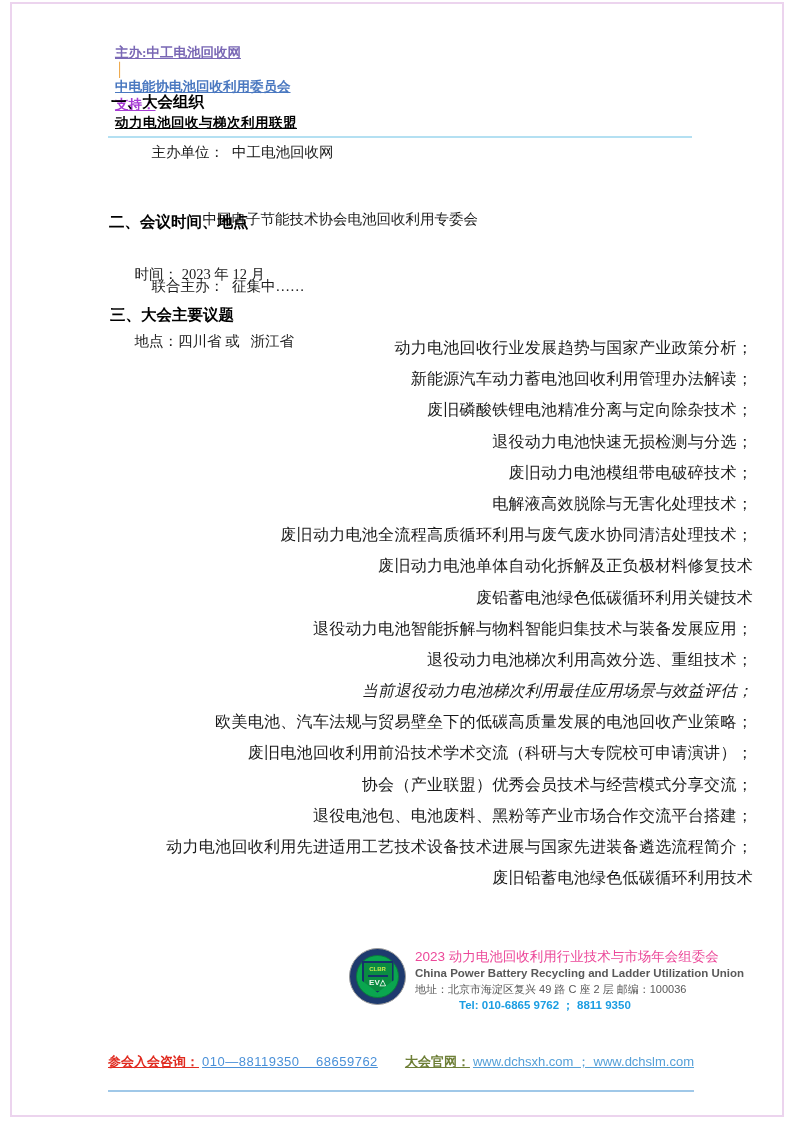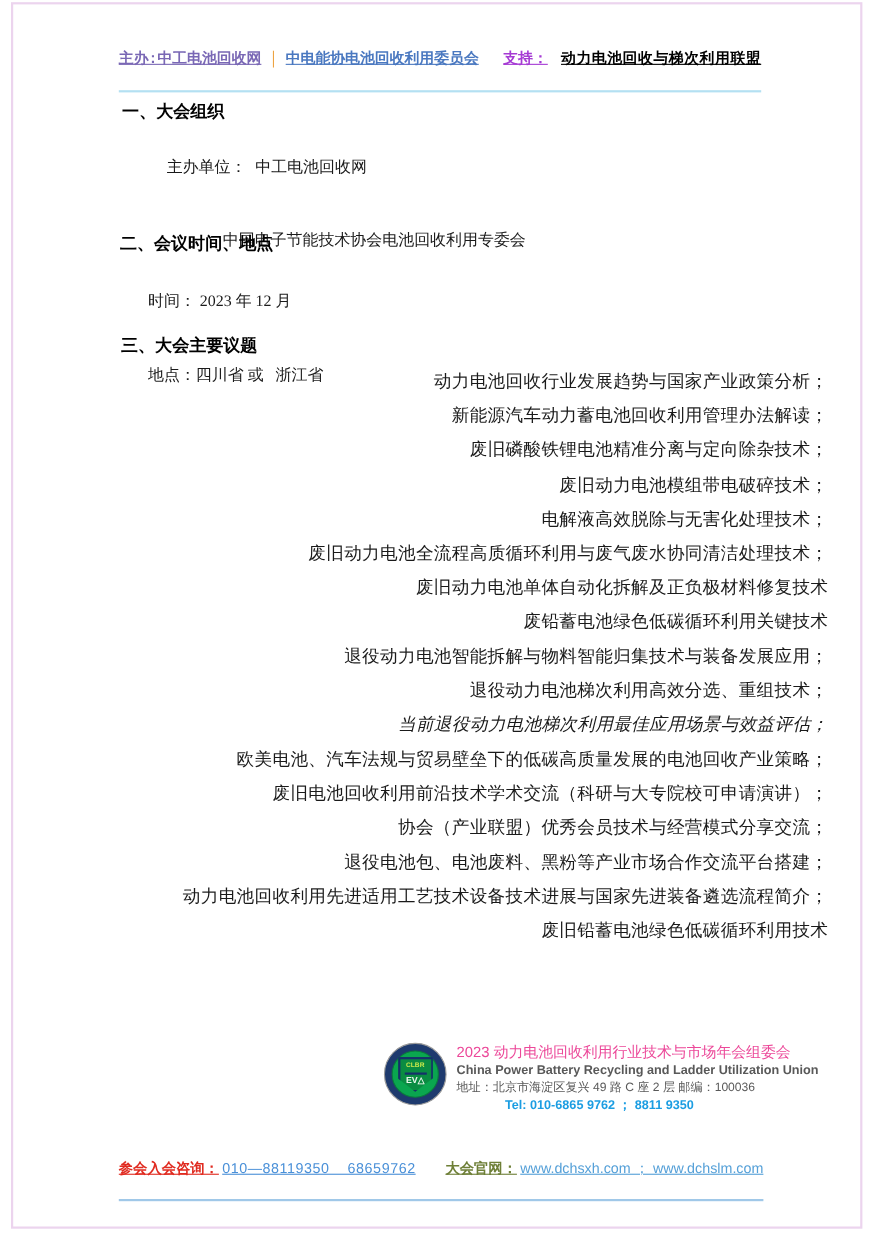--- a/index.html
+++ b/index.html
@@ -10,23 +10,24 @@
   }
   .page-border {
     position:absolute; left:10px; top:2px; right:10px; bottom:6px;
     border:2px solid #ecd4ee; pointer-events:none;
   }
 
   
   .header {
     position:absolute; top:44px; left:108px; width:584px;
     display:flex; align-items:baseline;
-    border-bottom:2px solid #b4e0f2; padding-bottom:20px;
-    font-family:Liberation Mono, monospace; font-weight:bold; font-size:13.5px;
+    border-bottom:2px solid #b4e0f2; padding-bottom:4px;
+    font-family:Liberation Serif, serif; font-weight:bold; font-size:13.5px;
     white-space:nowrap;
+    flex-direction:column;
   }
   .hd-host   { color:#7a68b5; text-decoration:underline; }
   .hd-sep    { color:#eda23f; margin:0 7px; }
   .hd-host2  { color:#4a78c0; text-decoration:underline; }
   .hd-spacer { flex:1; }
   .hd-support-label { color:#a63bd4; text-decoration:underline; margin-right:12px; }
   .hd-support-value { color:#000; text-decoration:underline; letter-spacing:0.5px; }
 
   
   .s-title {
@@ -112,37 +113,41 @@
 </div>
 
 <div id="sec1">
   <div class="s-title">一、大会组织</div>
   <div class="org-row r1">
     <span class="lbl">主办单位：</span><span>中工电池回收网</span>
   </div>
   <div class="org-row r2">
     <span>中国电子节能技术协会电池回收利用专委会</span>
   </div>
+  <div class="org-row r3">
+    <span class="lbl">联合主办：</span><span>征集中……</span>
+  </div>
 </div>
 
 <div id="sec2">
   <div class="s-title">二、会议时间、地点</div>
   <div class="meta-row t">
     <span>时间：</span><span> 2023 年 12 月</span>
   </div>
   <div class="meta-row p">
     <span>地点：</span><span>四川省 或   浙江省</span>
   </div>
 </div>
 
 <div id="sec3-title" class="s-title">三、大会主要议题</div>
 <div id="topics">
     <div class="topic">动力电池回收行业发展趋势与国家产业政策分析；</div>
     <div class="topic">新能源汽车动力蓄电池回收利用管理办法解读；</div>
     <div class="topic">废旧磷酸铁锂电池精准分离与定向除杂技术；</div>
+    <div class="topic">退役动力电池快速无损检测与分选；</div>
     <div class="topic">废旧动力电池模组带电破碎技术；</div>
     <div class="topic">电解液高效脱除与无害化处理技术；</div>
     <div class="topic">废旧动力电池全流程高质循环利用与废气废水协同清洁处理技术；</div>
     <div class="topic">废旧动力电池单体自动化拆解及正负极材料修复技术</div>
     <div class="topic">废铅蓄电池绿色低碳循环利用关键技术</div>
     <div class="topic">退役动力电池智能拆解与物料智能归集技术与装备发展应用；</div>
     <div class="topic">退役动力电池梯次利用高效分选、重组技术；</div>
     <div class="topic italic">当前退役动力电池梯次利用最佳应用场景与效益评估；</div>
     <div class="topic">欧美电池、汽车法规与贸易壁垒下的低碳高质量发展的电池回收产业策略；</div>
     <div class="topic">废旧电池回收利用前沿技术学术交流（科研与大专院校可申请演讲）；</div>

